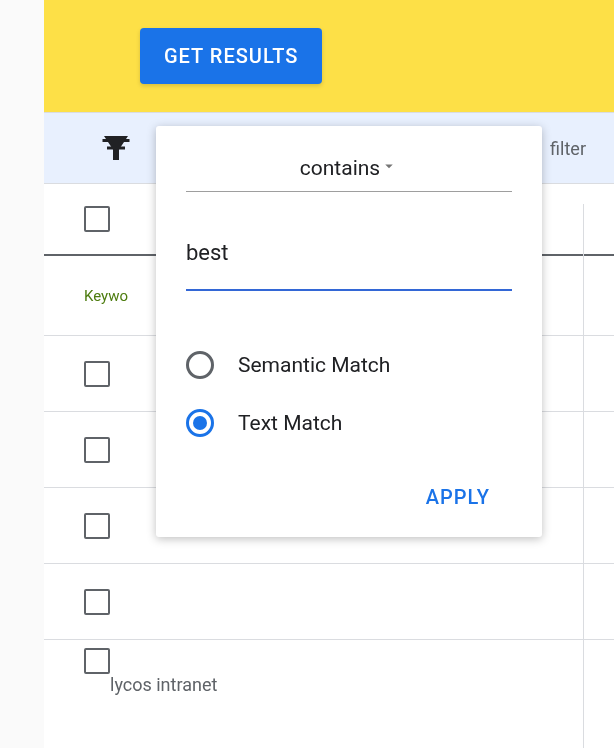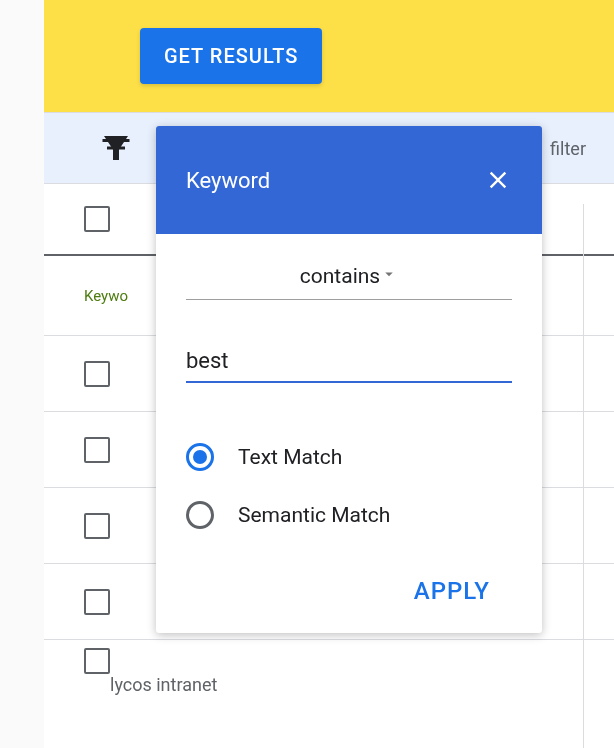--- a/index.html
+++ b/index.html
@@ -161,21 +161,21 @@
     }
     .select-label {
       color: #202124;
       font-size: 21px;
     }
     .dropdown-icon svg {
       fill: #757575;
     }
     .input-row {
       border-bottom: 2px solid #3367d6;
-      padding-bottom: 8px;
+      padding-bottom: 24px;
       margin-bottom: 60px;
     }
     .input-field {
       border: none;
       outline: none;
       font-size: 22px;
       color: #202124;
       width: 100%;
       background: transparent;
     }
@@ -214,21 +214,21 @@
       font-size: 21px;
       color: #202124;
     }
     .apply-row {
       display: flex;
       justify-content: flex-end;
       padding-right: 10px;
     }
     .apply-btn {
       color: #1a73e8;
-      font-size: 24px;
+      font-size: 20px;
       font-weight: 500;
       letter-spacing: 1px;
       background: none;
       border: none;
       cursor: pointer;
       padding: 8px 12px;
     }
   </style>
 </head>
 <body>
@@ -270,49 +270,41 @@
     <div class="table-row-last">
       <div class="checkbox"></div>
       <span class="row-text">lycos intranet</span>
     </div>
   </div>
 
   <div class="vertical-divider"></div>
 </div>
 
 <div class="filter-popup">
-  <div class="popup-header">
-    <span class="popup-title">Keyword</span>
-    <span class="close-icon">
-      <svg width="28" height="28" viewBox="0 0 24 24" fill="#ffffff">
-          <path d="M19 6.41L17.59 5 12 10.59 6.41 5 5 6.41 10.59 12 5 17.59 6.41 19 12 13.41 17.59 19 19 17.59 13.41 12 19 6.41z"></path>
-        </svg>
-    </span>
-  </div>
   <div class="popup-body">
     <div class="select-row">
       <span class="select-label">contains</span>
       <span class="dropdown-icon">
         <svg width="18" height="18" viewBox="0 0 24 24">
             <path d="M7 10l5 5 5-5z"></path>
           </svg>
       </span>
     </div>
     <div class="input-row">
       <input class="input-field" type="text" value="best" style="">
     </div>
     <div class="radio-group">
       <div class="radio-option">
+        <div class="radio-circle radio-unselected"></div>
+        <span class="radio-label">Semantic Match</span>
+      </div>
+      <div class="radio-option">
         <div class="radio-circle radio-selected">
           <div class="radio-selected-inner"></div>
         </div>
         <span class="radio-label">Text Match</span>
       </div>
-      <div class="radio-option">
-        <div class="radio-circle radio-unselected"></div>
-        <span class="radio-label">Semantic Match</span>
-      </div>
     </div>
     <div class="apply-row">
       <button class="apply-btn">APPLY</button>
     </div>
   </div>
 </div>
 
 </body></html>

